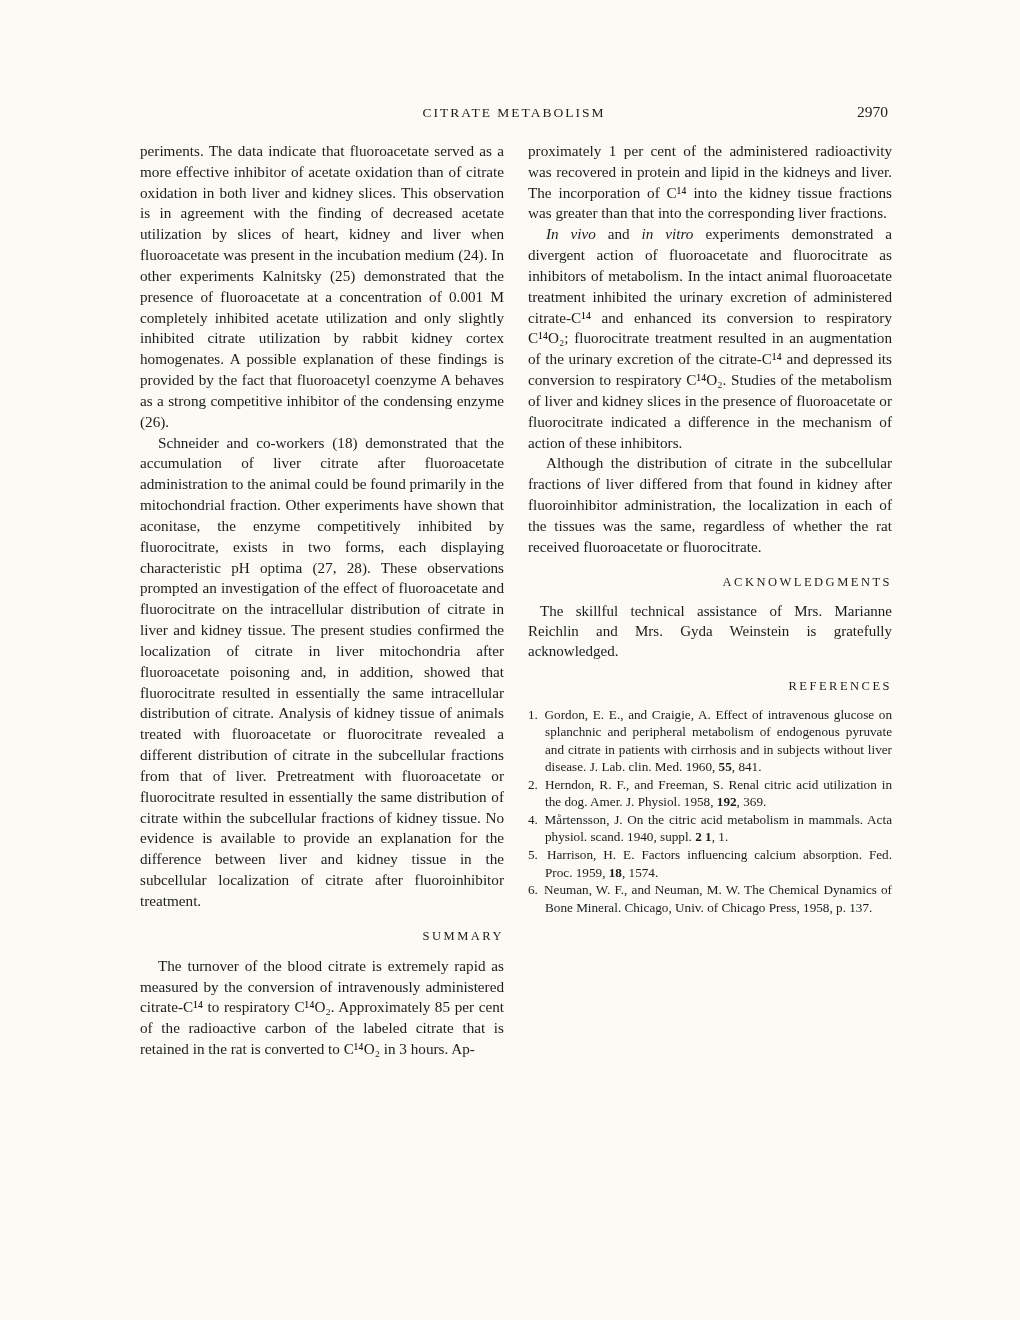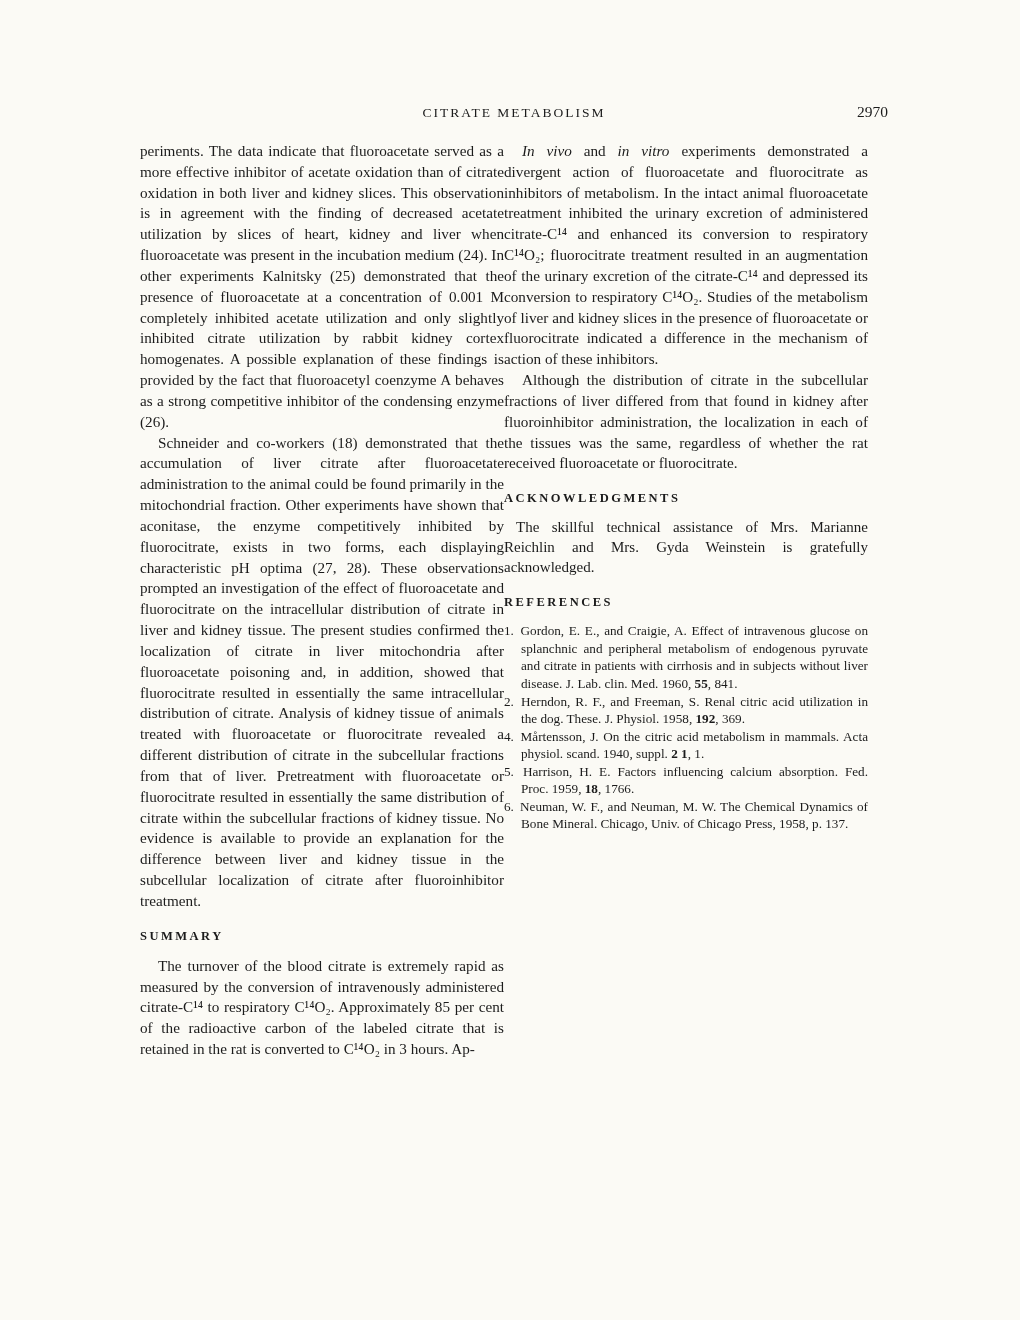--- a/index.html
+++ b/index.html
@@ -27,33 +27,34 @@
     white-space: nowrap;
   }
   .page-number {
     position: absolute; right: 0; top: -2px;
     font-size: 15.5px;
   }
   .columns {
     position: absolute;
     top: 141px; left: 140px;
     display: flex;
+    gap: 24px;
   }
   .column {
     width: 364px;
     font-size: 15.2px;
     line-height: 1.37;
     text-align: justify;
   }
   .para { text-indent: 18px; }
   .para.no-indent { text-indent: 0; }
   .section-heading {
     font-size: 12.5px;
-    font-weight: bold;
-    text-align: left;
+    font-weight: normal;
+    text-align: right;
     letter-spacing: 2.5px;
     margin: 16px 0 11px 0;
   }
   .small-text {
     font-size: 15px;
     line-height: 1.33;
   }
   .small-text .para, .para.small-text { text-indent: 12px; }
   .references {
     font-size: 13.2px;
@@ -86,31 +87,32 @@
           <p class="para">Schneider and co-workers (18) demonstrated that the accumulation of liver citrate after fluoroacetate administration to the animal could be found primarily in the mitochondrial fraction. Other experiments have shown that aconitase, the enzyme competitively inhibited by fluorocitrate, exists in two forms, each displaying characteristic pH optima (27, 28). These observations prompted an investigation of the effect of fluoroacetate and fluorocitrate on the intracellular distribution of citrate in liver and kidney tissue. The present studies confirmed the localization of citrate in liver mitochondria after fluoroacetate poisoning and, in addition, showed that fluorocitrate resulted in essentially the same intracellular distribution of citrate. Analysis of kidney tissue of animals treated with fluoroacetate or fluorocitrate revealed a different distribution of citrate in the subcellular fractions from that of liver. Pretreatment with fluoroacetate or fluorocitrate resulted in essentially the same distribution of citrate within the subcellular fractions of kidney tissue. No evidence is available to provide an explanation for the difference between liver and kidney tissue in the subcellular localization of citrate after fluoroinhibitor treatment.</p>
         </div>
       <h2 class="section-heading">SUMMARY</h2>
       <div>
           <p class="para">The turnover of the blood citrate is extremely rapid as measured by the conversion of intravenously administered citrate-C¹⁴ to respiratory C¹⁴O₂. Approximately 85 per cent of the radioactive carbon of the labeled citrate that is retained in the rat is converted to C¹⁴O₂ in 3 hours. Ap-</p>
         </div>
     </div>
 
     <div class="column">
       <div>
+          <p class="para no-indent">proximately 1 per cent of the administered radioactivity was recovered in protein and lipid in the kidneys and liver. The incorporation of C¹⁴ into the kidney tissue fractions was greater than that into the corresponding liver fractions.</p>
           <p class="para"><span class="it">In vivo</span><span> and </span><span class="it">in vitro</span><span> experiments demonstrated a divergent action of fluoroacetate and fluorocitrate as inhibitors of metabolism. In the intact animal fluoroacetate treatment inhibited the urinary excretion of administered citrate-C¹⁴ and enhanced its conversion to respiratory C¹⁴O₂; fluorocitrate treatment resulted in an augmentation of the urinary excretion of the citrate-C¹⁴ and depressed its conversion to respiratory C¹⁴O₂. Studies of the metabolism of liver and kidney slices in the presence of fluoroacetate or fluorocitrate indicated a difference in the mechanism of action of these inhibitors.</span></p>
           <p class="para">Although the distribution of citrate in the subcellular fractions of liver differed from that found in kidney after fluoroinhibitor administration, the localization in each of the tissues was the same, regardless of whether the rat received fluoroacetate or fluorocitrate.</p>
         </div>
       <h2 class="section-heading">ACKNOWLEDGMENTS</h2>
       <div class="small-text">
           <p class="para">The skillful technical assistance of Mrs. Marianne Reichlin and Mrs. Gyda Weinstein is gratefully acknowledged.</p>
         </div>
       <h2 class="section-heading">REFERENCES</h2>
       <div class="references">
           <div class="reference"><span class="ref-num">1. </span><span>Gordon, E. E., and Craigie, A. Effect of intravenous glucose on splanchnic and peripheral metabolism of endogenous pyruvate and citrate in patients with cirrhosis and in subjects without liver disease. J. Lab. clin. Med. 1960, </span><span class="bd">55</span><span>, 841.</span></div>
-          <div class="reference"><span class="ref-num">2. </span><span>Herndon, R. F., and Freeman, S. Renal citric acid utilization in the dog. These. J. Physiol. 1958, </span><span class="bd">192</span><span>, 369.</span></div>
+          <div class="reference"><span class="ref-num">2. </span><span>Herndon, R. F., and Freeman, S. Renal citric acid utilization in the dog. Amer. J. Physiol. 1958, </span><span class="bd">192</span><span>, 369.</span></div>
           <div class="reference"><span class="ref-num">4. </span><span>Mårtensson, J. On the citric acid metabolism in mammals. Acta physiol. scand. 1940, suppl. </span><span class="bd">2 1</span><span>, 1.</span></div>
-          <div class="reference"><span class="ref-num">5. </span><span>Harrison, H. E. Factors influencing calcium absorption. Fed. Proc. 1959, </span><span class="bd">18</span><span>, 1766.</span></div>
+          <div class="reference"><span class="ref-num">5. </span><span>Harrison, H. E. Factors influencing calcium absorption. Fed. Proc. 1959, </span><span class="bd">18</span><span>, 1574.</span></div>
           <div class="reference"><span class="ref-num">6. </span><span>Neuman, W. F., and Neuman, M. W. The Chemical Dynamics of Bone Mineral. Chicago, Univ. of Chicago Press, 1958, p. 137.</span></div>
         </div>
     </div>
 
   </div>
 </div>
 
 </body></html>

